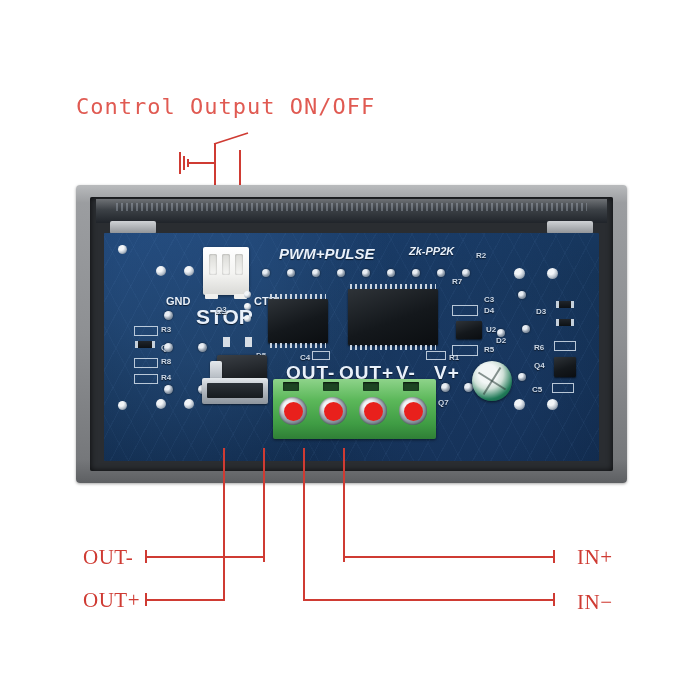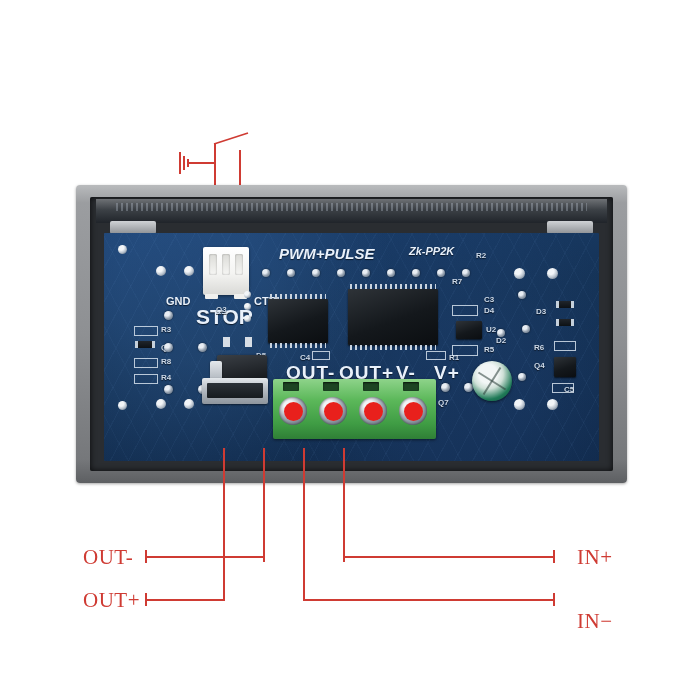--- a/index.html
+++ b/index.html
@@ -202,20 +202,21 @@
   }
 
   
   .gnd{position:absolute;}
 </style>
 </head>
 <body>
 
 <div id="stage">
 
+  <div class="title">Control Output ON/OFF</div>
 
   <div class="gnd">
 
     <div class="ln lnv" style="left:179px;top:152px;width:2px;height:22px;"></div>
     <div class="ln lnv" style="left:183px;top:156px;width:2px;height:14px;"></div>
     <div class="ln lnv" style="left:187px;top:159px;width:2px;height:8px;"></div>
 
     <div class="ln lnh" style="left:187px;top:162px;width:28px;"></div>
 
     <div class="ln lnv" style="left:214px;top:143px;height:86px;"></div>
@@ -334,21 +335,21 @@
       <div class="silk silk-sm" style="left:382px;top:92px;">U2</div>
       <div class="smd-outline" style="left:348px;top:112px;width:26px;height:11px;"></div>
       <div class="silk silk-sm" style="left:380px;top:112px;">R5</div>
       <div class="silk silk-sm" style="left:432px;top:74px;">D3</div>
       <div class="smd" style="left:452px;top:68px;width:18px;"></div>
       <div class="smd" style="left:452px;top:86px;width:18px;"></div>
       <div class="silk silk-sm" style="left:430px;top:110px;">R6</div>
       <div class="smd-outline" style="left:450px;top:108px;width:22px;height:10px;"></div>
       <div class="silk silk-sm" style="left:430px;top:128px;">Q4</div>
       <div class="chip" style="left:450px;top:124px;width:22px;height:20px;"></div>
-      <div class="silk silk-sm" style="left:428px;top:152px;margin-left:32px;">C5</div>
+      <div class="silk silk-sm" style="left:428px;top:152px;">C5</div>
       <div class="smd-outline" style="left:448px;top:150px;width:22px;height:10px;"></div>
       <div class="silk silk-sm" style="left:392px;top:103px;">D2</div>
       <div class="silk silk-sm" style="left:334px;top:165px;">Q7</div>
       <div class="silk silk-sm" style="left:348px;top:44px;">R7</div>
       <div class="silk silk-sm" style="left:372px;top:18px;">R2</div>
 
       <div class="ecap" style="left:368px;top:128px;"></div>
       <div class="pad" style="left:414px;top:140px;width:8px;height:8px;"></div>
       <div class="pad" style="left:414px;top:58px;width:8px;height:8px;"></div>
       <div class="pad" style="left:418px;top:92px;width:8px;height:8px;"></div>
@@ -393,15 +394,15 @@
 
   <div class="ln lnh" style="left:343px;top:556px;width:211px;"></div>
   <div class="ln lnv" style="left:553px;top:550px;height:13px;"></div>
 
   <div class="ln lnh" style="left:303px;top:599px;width:251px;"></div>
   <div class="ln lnv" style="left:553px;top:593px;height:13px;"></div>
 
   <div class="lbl" style="left:83px;top:545px;">OUT-</div>
   <div class="lbl" style="left:83px;top:588px;">OUT+</div>
   <div class="lbl" style="left:577px;top:545px;">IN+</div>
-  <div class="lbl" style="left:577px;top:609px;">IN−</div>
+  <div class="lbl" style="left:577px;top:590px;">IN−</div>
 
 </div>
 
 </body></html>

